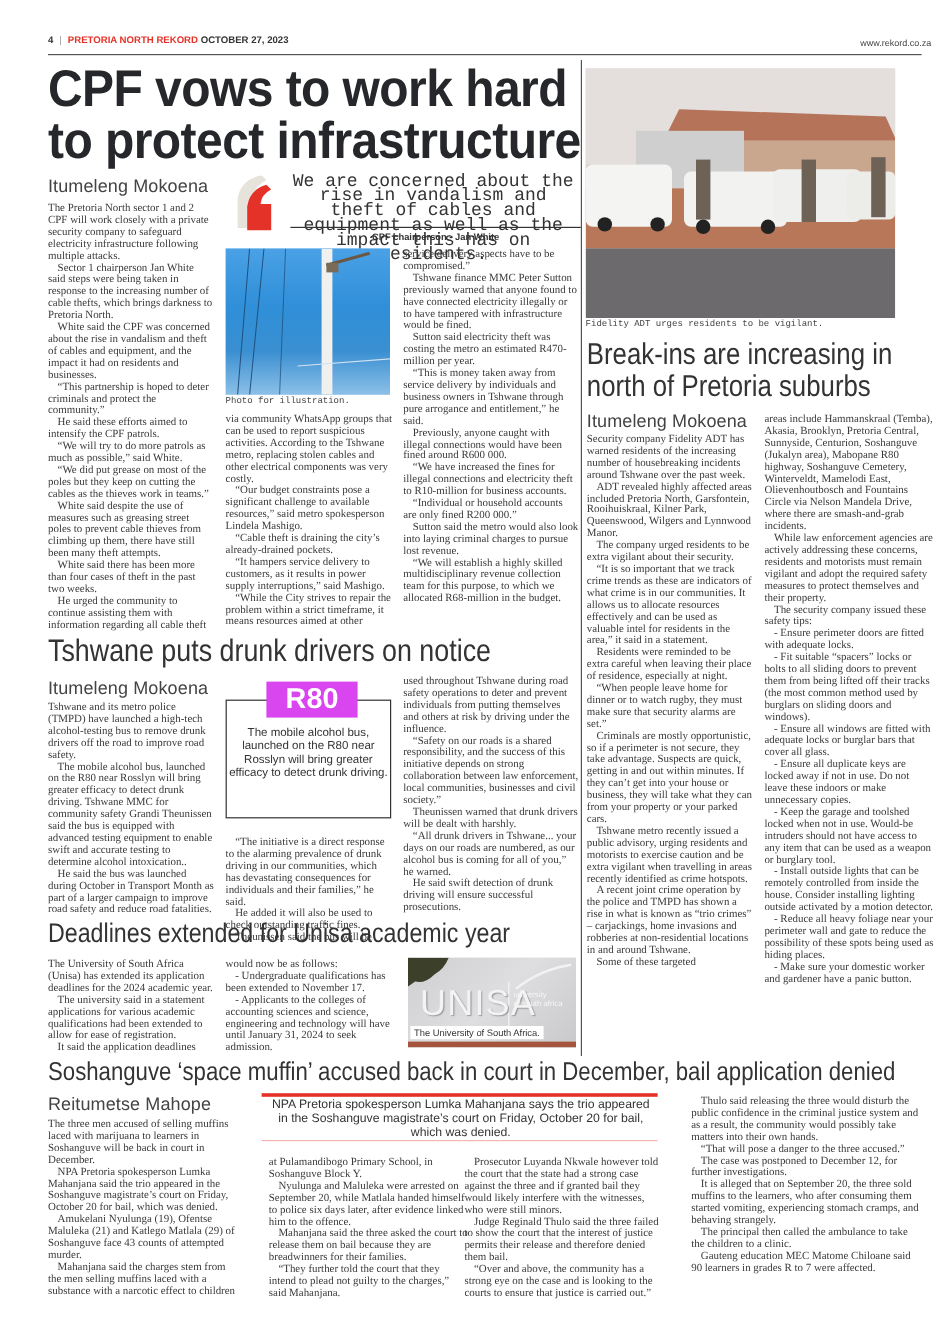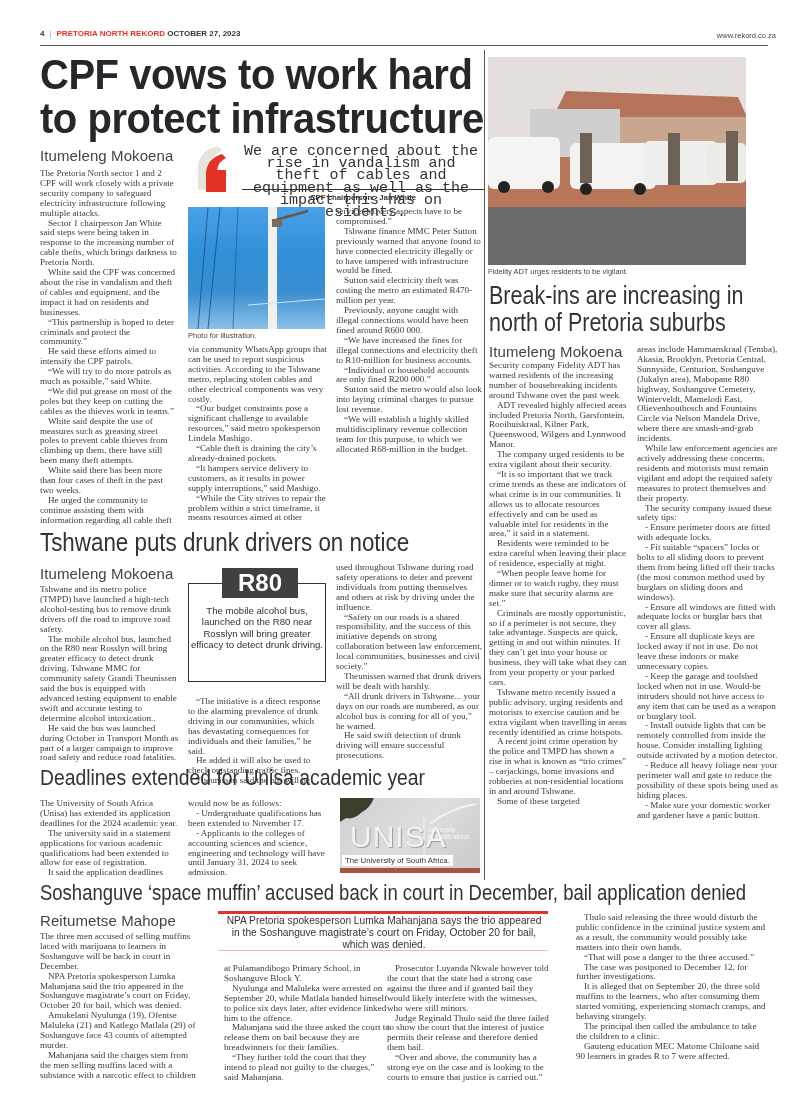--- a/index.html
+++ b/index.html
@@ -23,26 +23,26 @@
 
   .vrule { width: 1px; background: #555; }
 
   
   .quote-mark { left: 196px; top: 146px; width: 34px; height: 46px; }
   .quote-text { left: 242px; top: 146px; width: 238px; font-family: Liberation Mono, monospace; font-size: 15px; line-height: 12.2px; text-align: center; color: #333; }
   .quote-rule { left: 242px; top: 189px; width: 242px; height: 1px; background: #333; }
   .quote-attr { left: 242px; top: 193px; width: 242px; text-align: center; font-family: "Liberation Sans", sans-serif; font-size: 7.8px; font-weight: bold; color: #333; }
 
   .photo-poles { left: 188px; top: 207px; width: 137px; height: 122px; background: linear-gradient(180deg, #4aa1e6 0%, #2f8fd8 40%, #3a8fd1 70%, #8cc0e8 100%); overflow: hidden; }
-  .caption { font-family: Liberation Sans, sans-serif; font-size: 7.5px; color: #444; }
+  .caption { font-family: Liberation Mono, monospace; font-size: 7.5px; color: #444; }
 
   .photo-adt { left: 488px; top: 57px; width: 258px; height: 208px; overflow: hidden; background: #d9d2cc; }
 
   .r80-box { left: 188px; top: 583px; width: 138px; height: 99px; border: 1px solid #333; }
-  .r80-badge { left: 222px; top: 568px; width: 76px; height: 30px; background: #404040; color: #fff; font-family: "Liberation Sans", sans-serif; font-weight: bold; font-size: 24px; text-align: center; line-height: 30px; }
+  .r80-badge { left: 222px; top: 568px; width: 76px; height: 30px; background: #d946ef; color: #fff; font-family: "Liberation Sans", sans-serif; font-weight: bold; font-size: 24px; text-align: center; line-height: 30px; }
   .r80-text { left: 190px; top: 605px; width: 134px; text-align: center; font-family: "Liberation Sans", sans-serif; font-size: 9.6px; line-height: 11.4px; color: #333; }
 
   .photo-unisa { left: 340px; top: 798px; width: 140px; height: 75px; overflow: hidden; background: linear-gradient(135deg, #cfcfd2 0%, #dedee0 50%, #c9c9cc 100%); }
 
   .red-rule { height: 3px; background: #e53228; }
   .pullquote2 { left: 222px; top: 915px; width: 324px; text-align: center; font-family: "Liberation Sans", sans-serif; font-size: 10.2px; line-height: 12px; color: #333; }
 </style>
 </head>
 <body>
 
@@ -98,20 +98,21 @@
   <p>“Our budget constraints pose a significant challenge to available resources,” said metro spokesperson Lindela Mashigo.</p>
   <p>“Cable theft is draining the city’s already-drained pockets.</p>
   <p>“It hampers service delivery to customers, as it results in power supply interruptions,” said Mashigo.</p>
   <p>“While the City strives to repair the problem within a strict timeframe, it means resources aimed at other</p>
 </div>
 
 <div class="abs body-text" style="left:336px; top:207px; width:146px;">
   <p class="noindent">service delivery aspects have to be compromised.”</p>
   <p>Tshwane finance MMC Peter Sutton previously warned that anyone found to have connected electricity illegally or to have tampered with infrastructure would be fined.</p>
   <p>Sutton said electricity theft was costing the metro an estimated R470-million per year.</p>
+  <p>“This is money taken away from service delivery by individuals and business owners in Tshwane through pure arrogance and entitlement,” he said.</p>
   <p>Previously, anyone caught with illegal connections would have been fined around R600 000.</p>
   <p>“We have increased the fines for illegal connections and electricity theft to R10-million for business accounts.</p>
   <p>“Individual or household accounts are only fined R200 000.”</p>
   <p>Sutton said the metro would also look into laying criminal charges to pursue lost revenue.</p>
   <p>“We will establish a highly skilled multidisciplinary revenue collection team for this purpose, to which we allocated R68-million in the budget.</p>
 </div>
 
 <div class="abs vrule" style="left:484px; top:50px; height:830px;"></div>
 
 <div class="abs photo-adt">

